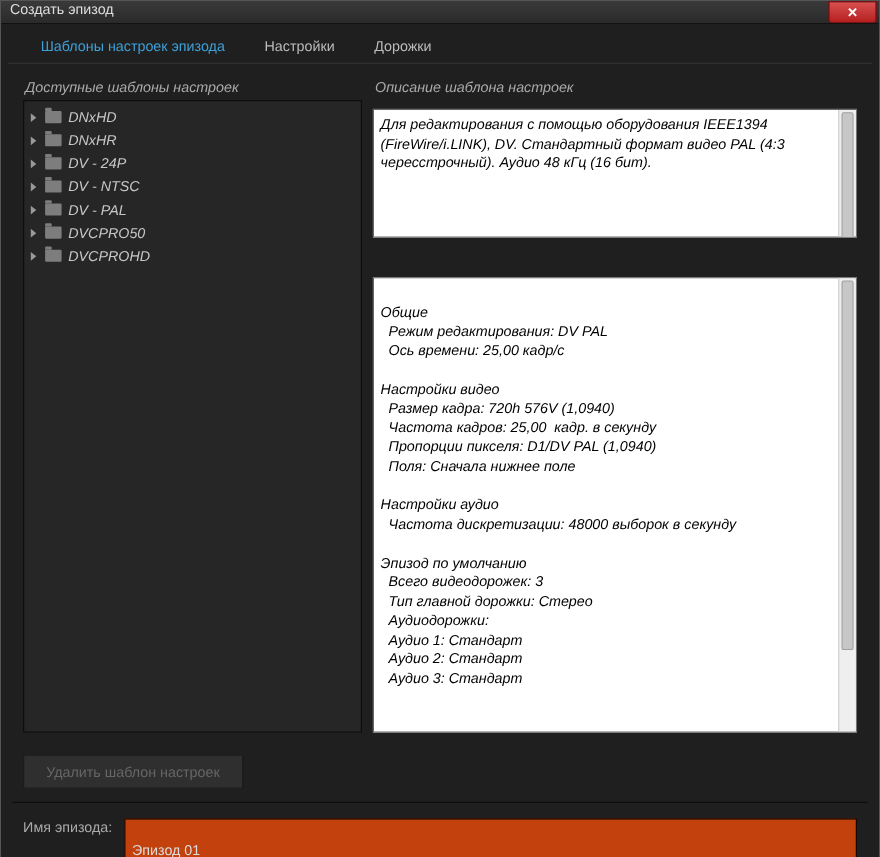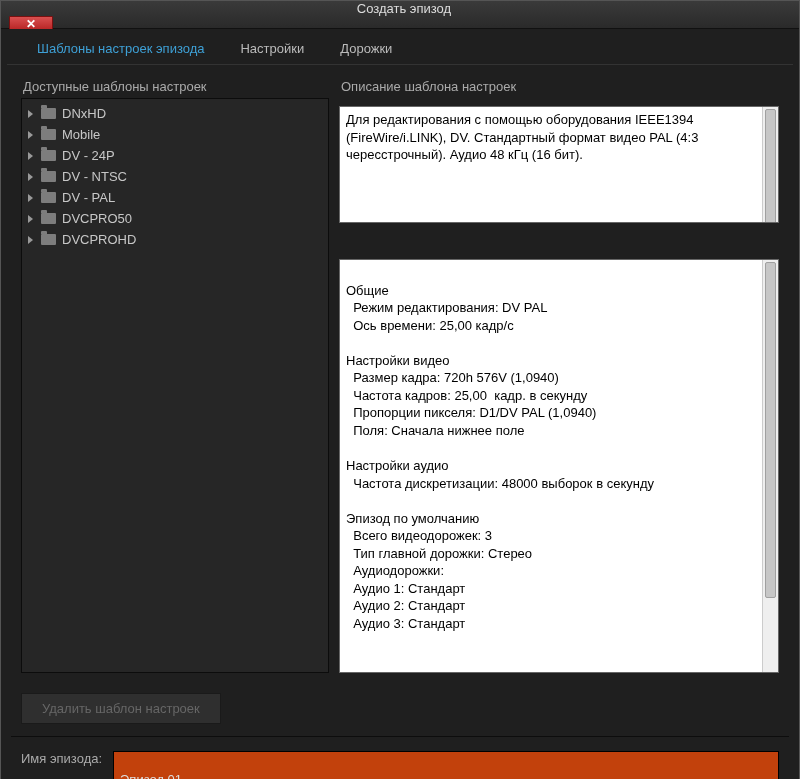--- a/index.html
+++ b/index.html
@@ -14,24 +14,23 @@
   .window {
     width: 800px; height: 779px;
     border: 1px solid #555;
     background: #232323;
     display: flex; flex-direction: column;
   }
   .titlebar {
     height: 28px;
     background: linear-gradient(#3a3a3a, #2a2a2a);
     border-bottom: 1px solid #111;
-    display: flex; align-items: center;
+    display: flex; align-items: flex-start;
     padding-left: 8px;
     color: #ddd;
-    flex-direction: column;
   }
   .titlebar .title { flex: 1; font-size: 13px; }
   .closebtn {
     width: 44px; height: 20px;
     margin-right: 2px; margin-top: 0;
     background: linear-gradient(#d95050, #b52020);
     border: 1px solid #7a1010;
     border-radius: 0 0 3px 3px;
     color: #fff;
     display: flex; align-items: center; justify-content: center;
@@ -54,20 +53,21 @@
     padding: 8px 18px 6px 18px;
     color: #bbb;
     cursor: pointer;
   }
   .tab.active { color: #3ea0d6; }
   .panels {
     flex: 1;
     display: flex;
     gap: 10px;
     padding: 14px 14px 4px 14px;
+    font-style: italic;
   }
   .leftcol {
     width: 308px;
     display: flex; flex-direction: column;
   }
   .rightcol {
     flex: 1;
     display: flex; flex-direction: column;
     gap: 8px;
   }
@@ -198,21 +198,21 @@
         <div class="panel-label">Доступные шаблоны настроек</div>
         <div class="tree">
           <div class="tree-row">
               <span class="caret"></span>
               <span class="folder"></span>
               <span>DNxHD</span>
             </div>
           <div class="tree-row">
               <span class="caret"></span>
               <span class="folder"></span>
-              <span>Mobile</span>
+              <span>DNxHR</span>
             </div>
           <div class="tree-row">
               <span class="caret"></span>
               <span class="folder"></span>
               <span>DV - 24P</span>
             </div>
           <div class="tree-row">
               <span class="caret"></span>
               <span class="folder"></span>
               <span>DV - NTSC</span>

